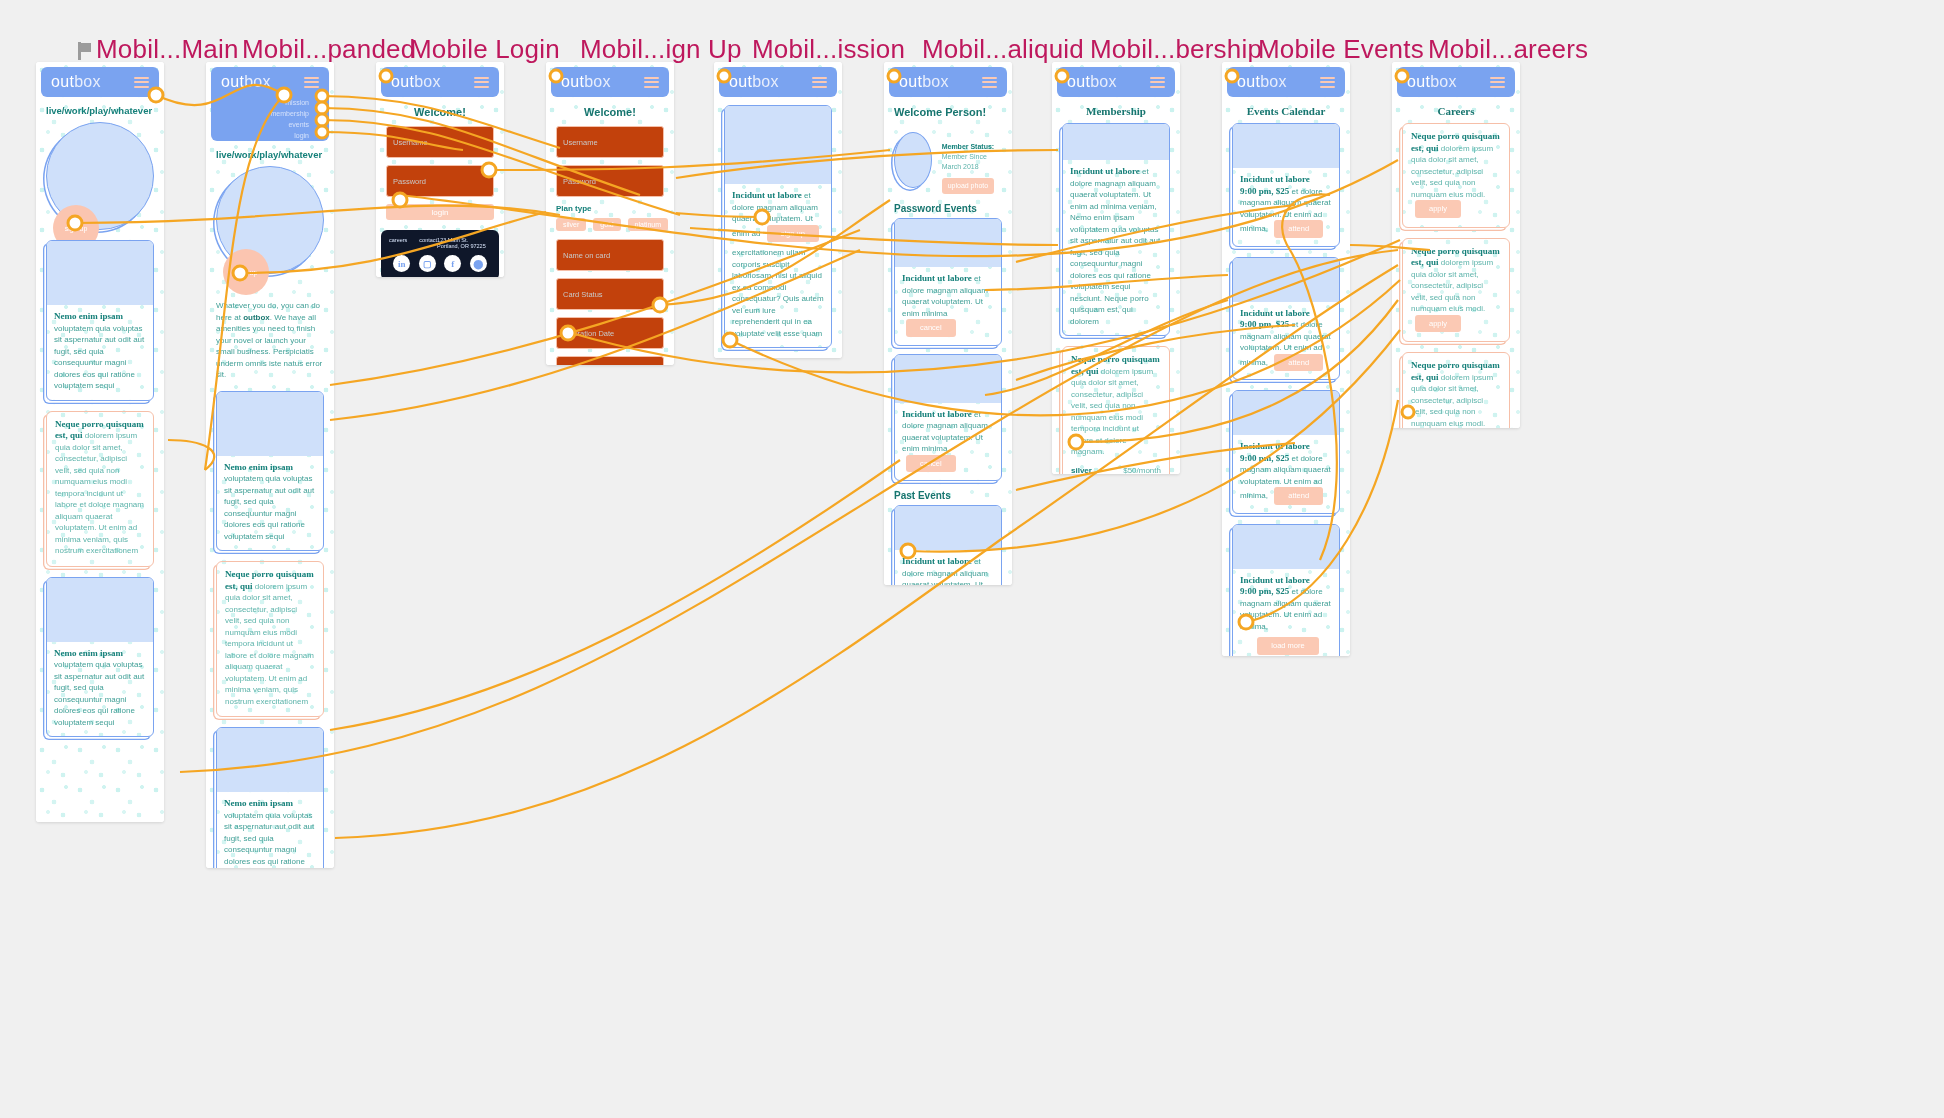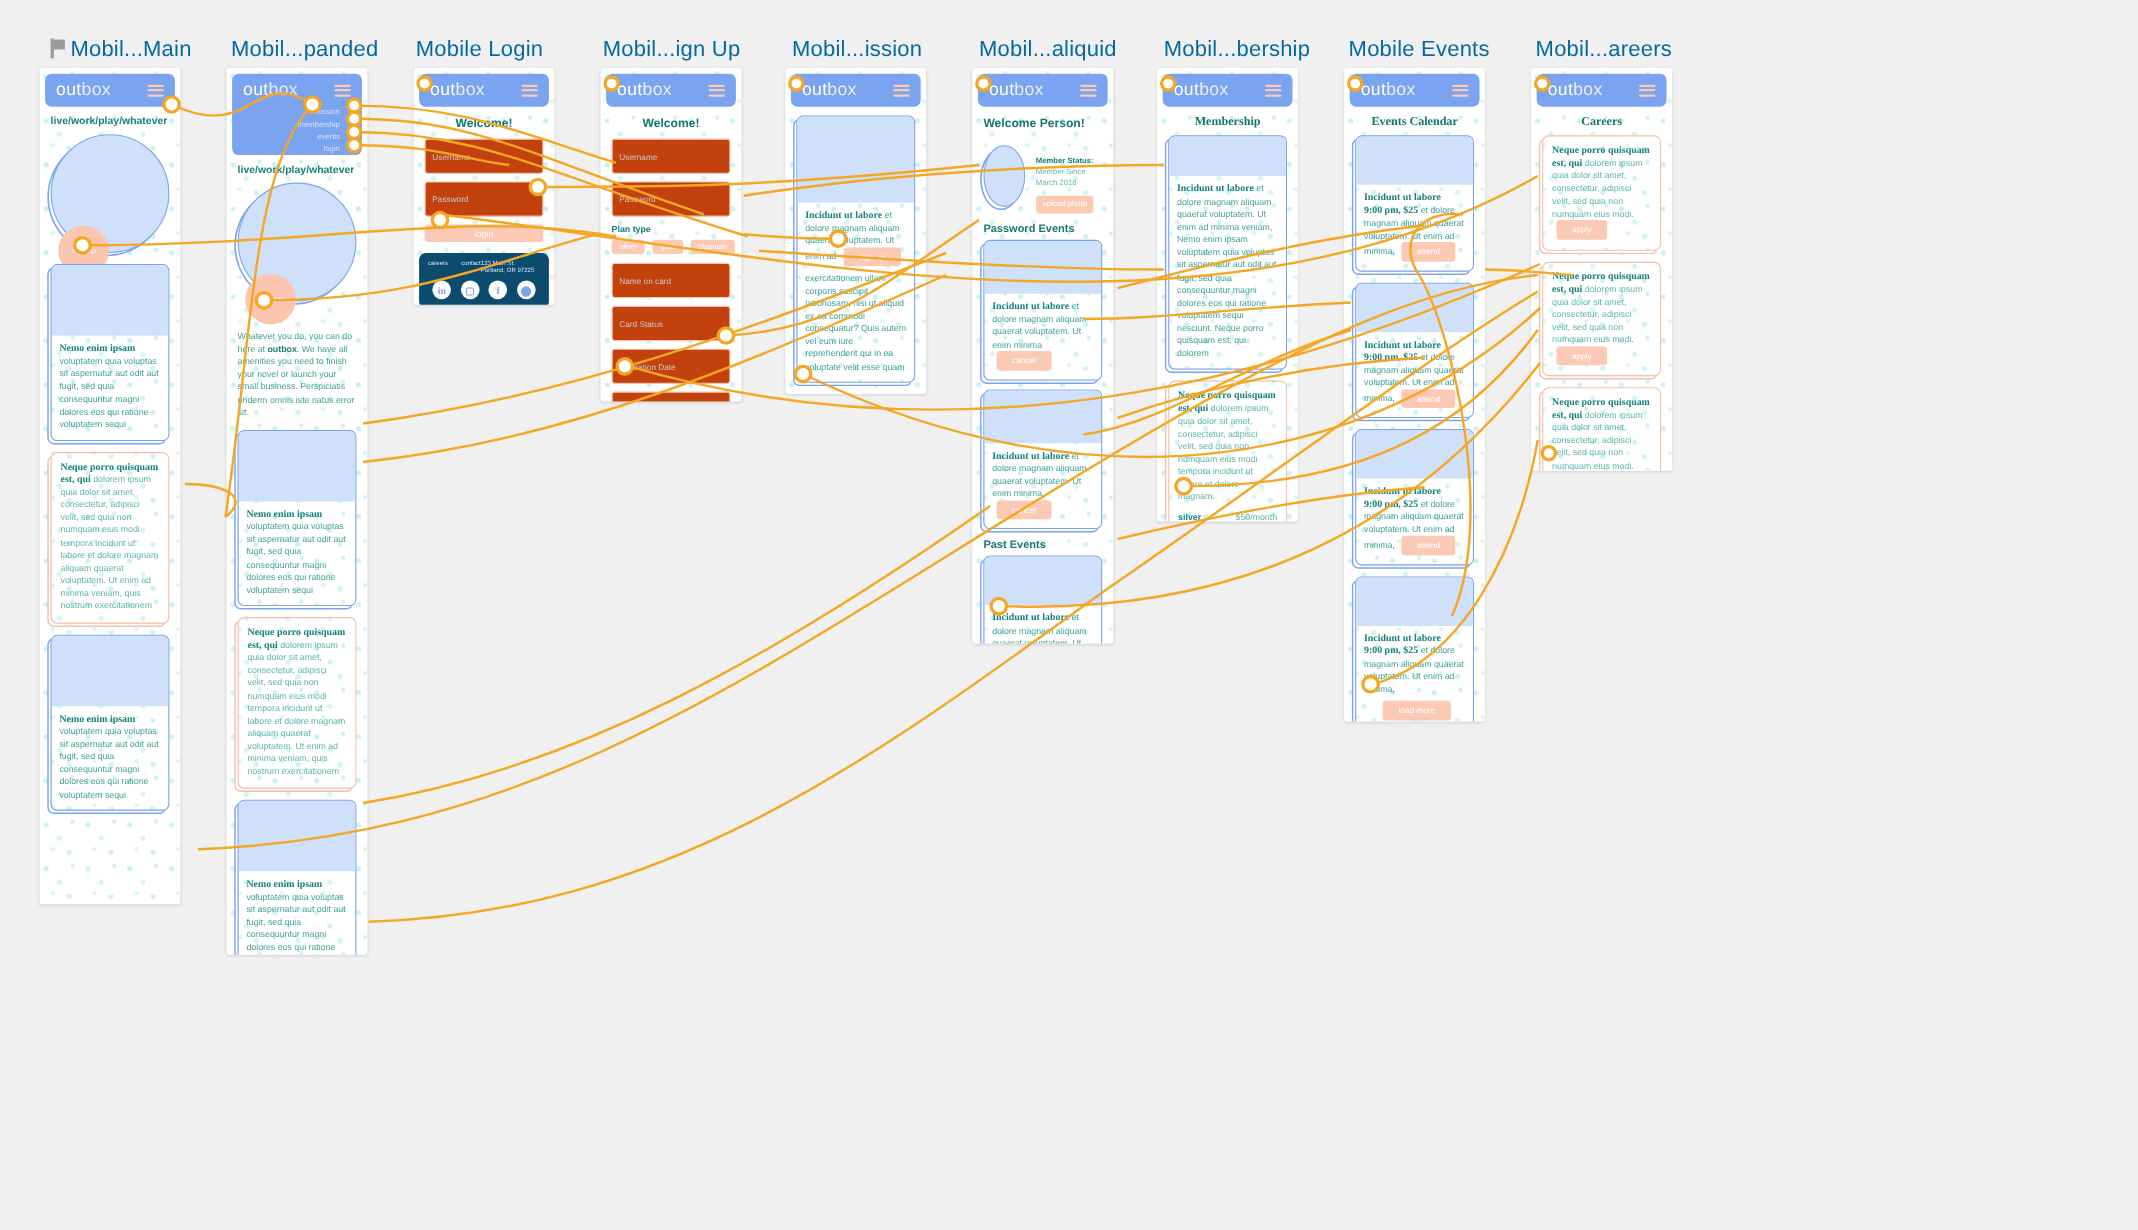--- a/index.html
+++ b/index.html
@@ -7,25 +7,26 @@
     width: 1944px; height: 1118px;
     background: #f0f0f0;
     font-family: "Liberation Sans", sans-serif;
     overflow: hidden;
   }
   #canvas { position: relative; width: 1944px; height: 1118px; }
 
   
   .frame-title {
     position: absolute;
-    font-size: 20px;
-    color: #0369a1;
+    font-size: 26px;
+    color: #be185d;
     font-family: "Liberation Sans", sans-serif;
     white-space: nowrap;
     letter-spacing: .2px;
+    margin-left: 32px;
   }
   .flag-icon { display:inline-block; width: 14px; height: 18px; margin-right: 4px;
      vertical-align: -2px; position: relative; }
   .flag-icon::before { content:""; position:absolute; left:0; top:0; width:3px; height:18px; background:#9b9b9b;}
   .flag-icon::after { content:""; position:absolute; left:3px; top:1px; width:10px; height:9px; background:#9b9b9b;}
 
   
   .phone {
     position: absolute;
     background: #ffffff;
@@ -119,21 +120,21 @@
     margin: 4px 10px 0 10px; height:16px; background:#fbc9b4; border-radius:3px;
     display:flex; align-items:center; justify-content:center;
     color:#fff; font-size:8px; position: relative;
   }
   .label-sm { color:#16807a; font-weight:700; font-size:8px; margin:4px 0 5px 10px; }
   .chips { display:flex; gap:7px; padding: 0 10px; margin-bottom:8px;}
   .chip { background:#fbc9b4; color:#fff; font-size:7px; border-radius:3px; padding:3px 7px; }
 
   
   .footer {
-    background:#0c4a6e; border-radius:6px; margin:10px 5px 5px 5px;
+    background:#0f172a; border-radius:6px; margin:10px 5px 5px 5px;
     padding:7px 8px 8px 8px; position:relative; z-index:3;
   }
   .footer .flinks { display:flex; justify-content:space-between; color:#d9e5fb; font-size:5.5px; margin-bottom:6px;}
   .footer .flinks .left { display:flex; gap:12px; }
   .socials { display:flex; justify-content:space-around; }
   .sicon { width:17px; height:17px; border-radius:50%; background:#fff;
      display:flex; align-items:center; justify-content:center; color:#7aa3f0;
      font-size:9px; font-weight:700; font-family:"Liberation Serif",serif;}
 
   

